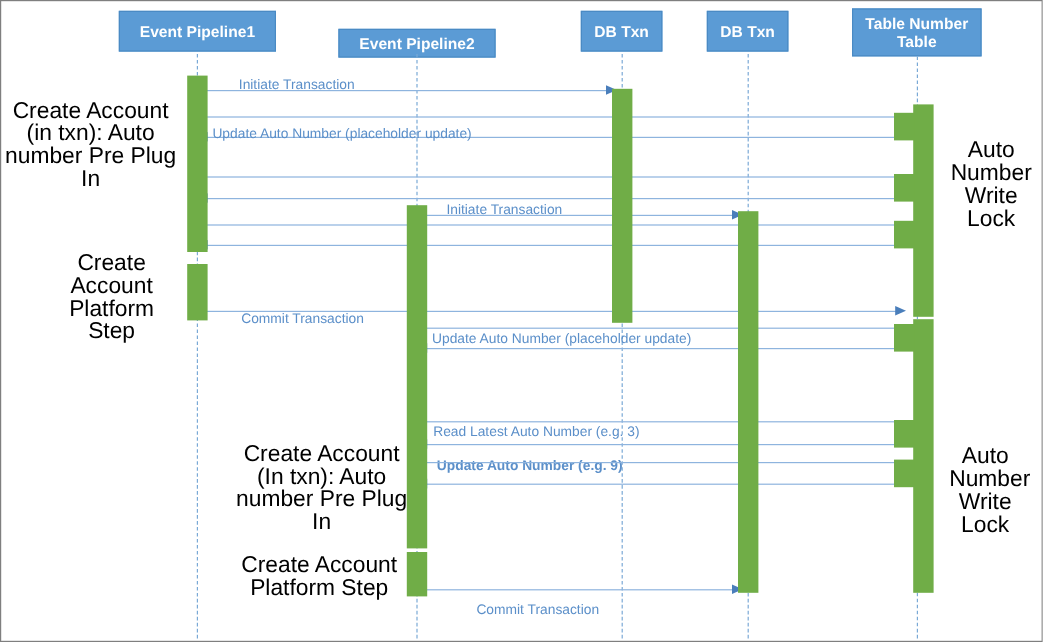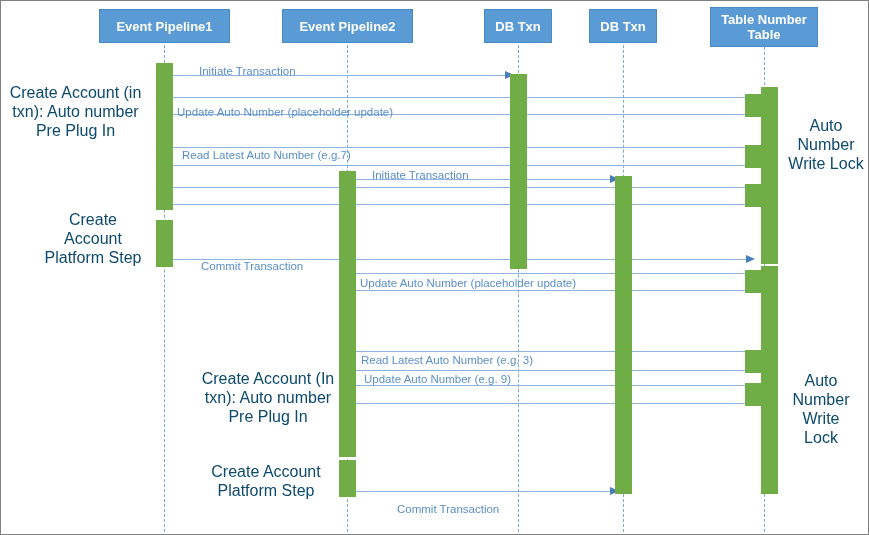--- a/index.html
+++ b/index.html
@@ -65,36 +65,36 @@
   }
   .msg-label {
     position: absolute;
     color: #5b8fc9;
     font-size: 11.5px;
     line-height: 13px;
     white-space: nowrap;
   }
   .side-note {
     position: absolute;
-    color: #0c4a6e;
-    font-size: 16px;
+    color: #000000;
+    font-size: 19px;
     line-height: 19px;
     text-align: center;
   }
 </style>
 </head>
 <body>
 
 <div id="canvas">
 
   <div class="lifeline-head" style="left:98px; top:8px; width:131px; height:34px;">
     <span>Event Pipeline1</span>
   </div>
 
-  <div class="lifeline-head" style="left:281px; top:8px; width:131px; height:34px;align-items:center;">
+  <div class="lifeline-head" style="left:281px; top:23px; width:131px; height:24px;align-items:center;">
     <span>Event Pipeline2</span>
   </div>
 
   <div class="lifeline-head" style="left:483px; top:8px; width:68px; height:34px;">
     <span>DB Txn</span>
   </div>
 
   <div class="lifeline-head" style="left:588px; top:8px; width:68px; height:34px;">
     <span>DB Txn</span>
   </div>
@@ -114,21 +114,20 @@
   <div class="msg-label" style="left:198px; top:64px;">Initiate Transaction</div>
 
   <div class="msg-line" style="left:164px; top:113px; width:590px;"></div>
   <div class="arrow-head arrow-left" style="left:163px; top:108.5px;"></div>
   <div class="msg-label" style="left:176px; top:105px;">Update Auto Number (placeholder update)</div>
 
   <div class="msg-line" style="left:164px; top:96px; width:590px;"></div>
 
   <div class="msg-line" style="left:164px; top:164px; width:590px;"></div>
   <div class="arrow-head arrow-left" style="left:163px; top:159.5px;"></div>
-  <div class="msg-label" style="left:181px; top:148px;">Read Latest Auto Number (e.g.7)</div>
 
   <div class="msg-line" style="left:164px; top:146px; width:590px;"></div>
 
   <div class="msg-line" style="left:346px; top:178px; width:269px;"></div>
   <div class="arrow-head arrow-right" style="left:609px; top:173.5px;"></div>
   <div class="msg-label" style="left:371px; top:168px;">Initiate Transaction</div>
 
   <div class="msg-line" style="left:164px; top:203px; width:590px;"></div>
   <div class="arrow-head arrow-left" style="left:163px; top:198.5px;"></div>
 
@@ -145,21 +144,21 @@
   <div class="msg-line" style="left:347px; top:272px; width:407px;"></div>
 
   <div class="msg-line" style="left:347px; top:369px; width:407px;"></div>
   <div class="arrow-head arrow-left" style="left:346px; top:364.5px;"></div>
   <div class="msg-label" style="left:360px; top:353px;">Read Latest Auto Number (e.g. 3)</div>
 
   <div class="msg-line" style="left:347px; top:350px; width:407px;"></div>
 
   <div class="msg-line" style="left:347px; top:402px; width:407px;"></div>
   <div class="arrow-head arrow-left" style="left:346px; top:397.5px;"></div>
-  <div class="msg-label" style="left:363px; top:372px;">Update Auto Number (e.g. 9)</div>
+  <div class="msg-label" style="left:363px; top:382px;font-weight:bold;">Update Auto Number (e.g. 9)</div>
 
   <div class="msg-line" style="left:347px; top:384px; width:407px;"></div>
 
   <div class="msg-line" style="left:346px; top:490px; width:269px;"></div>
   <div class="arrow-head arrow-right" style="left:609px; top:485.5px;"></div>
   <div class="msg-label" style="left:396px; top:502px;">Commit Transaction</div>
 
   <div class="activation" style="left:155px; top:62px; width:17px; height:147px;"></div>
   <div class="activation" style="left:155px; top:219px; width:17px; height:47px;"></div>
 

